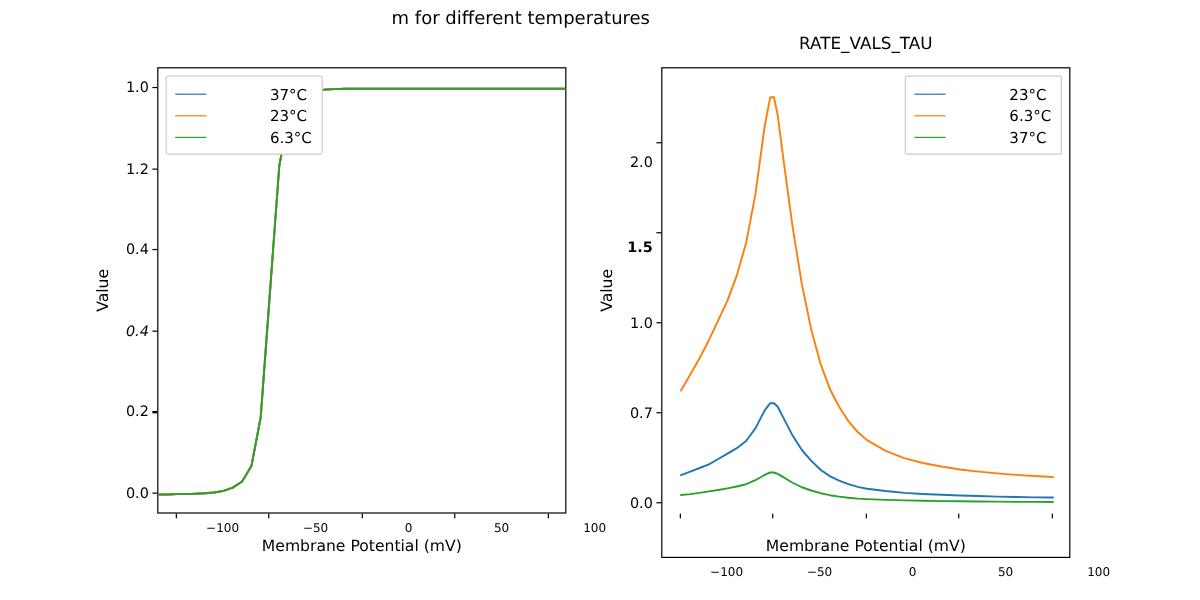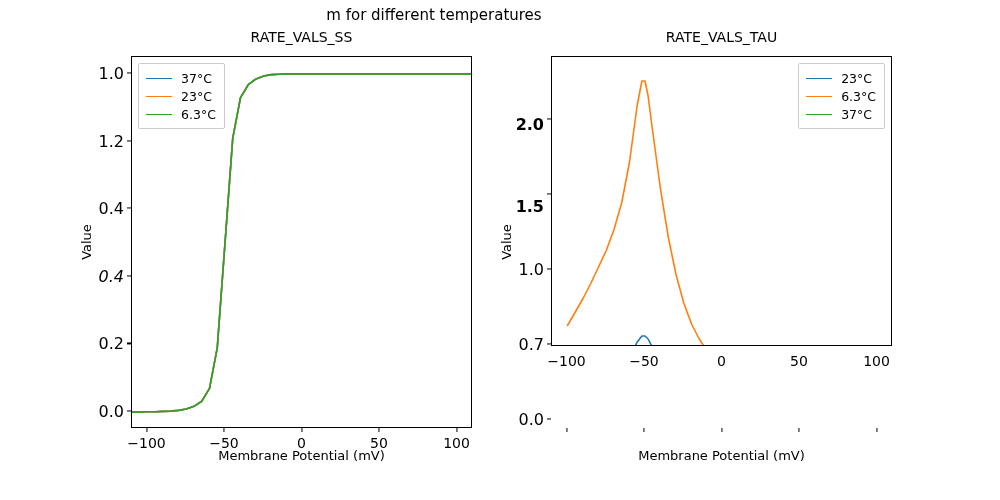--- a/index.html
+++ b/index.html
@@ -23,59 +23,58 @@
     border:1.1px solid #000;box-sizing:border-box;
     background:#fff;overflow:hidden;
   }
   .ax-title{
     position:absolute;left:0;width:100%;top:-27px;
     text-align:center;font-size:14px;color:#000;
   }
 
   
   .ytick{position:absolute;right:100%;transform:translateY(-50%);
-         white-space:nowrap;font-size:16px;padding-right:7px;}
+         white-space:nowrap;font-size:12px;padding-right:7px;}
   .ytick-mark{position:absolute;left:0;width:4px;height:1.1px;background:#000;
               transform:translateY(-50%);}
   .xtick{position:absolute;top:100%;transform:translateX(-50%);
-         white-space:nowrap;font-size:14px;padding-top:7px;}
+         white-space:nowrap;font-size:10px;padding-top:7px;margin-left:39px;}
   .xtick-mark{position:absolute;top:0;height:4px;width:1.1px;background:#000;
               transform:translateX(-50%);}
 
   .ylabel{
     position:absolute;font-size:13px;white-space:nowrap;
     transform-origin:center center;
   }
   .xlabel{
     position:absolute;left:0;width:100%;text-align:center;
     font-size:13px;white-space:nowrap;
   }
 
   
   .legend{
     position:absolute;background:#fff;border:0.8px solid #cccccc;
     border-radius:2px;padding:5px 8px 5px 7px;font-size:12.5px;
     box-shadow:none;
   }
   .legend-row{display:flex;align-items:center;height:18px;}
   .legend-line{width:26px;height:0;border-top:1.6px solid #000;margin-right:9px;}
-  .legend-label{white-space:nowrap;}
+  .legend-label{white-space:nowrap;margin-left:44px;}
 
   svg{position:absolute;left:0;top:0;overflow:visible;}
   svg path{fill:none;stroke-width:1.6;stroke-linecap:round;stroke-linejoin:round;}
 </style>
 </head>
 <body>
 
 <div class="figure">
 
   <div class="suptitle">m for different temperatures</div>
 
   <div class="axes" id="axes0" style="left:131px;top:56px;width:341px;height:372px;">
-    <div class="ax-title">RATE_VALS_SS</div>
     <div class="frame">
       <svg id="svg0" width="341" height="372">
           <path d="M0.00,355.09 L7.75,355.09 L15.50,354.75 L23.25,354.75 L31.00,354.41 L38.75,354.08 L46.50,353.40 L54.25,352.05 L62.00,349.34 L69.75,344.27 L77.50,331.42 L85.25,290.84 L93.00,186.00 L100.75,81.16 L108.50,40.58 L116.25,27.73 L124.00,21.98 L131.75,18.94 L139.50,17.59 L147.25,17.25 L155.00,16.91 L162.75,16.91 L170.50,16.91 L186.00,16.91 L201.50,16.91 L217.00,16.91 L232.50,16.91 L248.00,16.91 L263.50,16.91 L279.00,16.91 L294.50,16.91 L310.00,16.91 L325.50,16.91 L341.00,16.91" stroke="#1f77b4"></path>
           <path d="M0.00,355.09 L7.75,355.09 L15.50,354.75 L23.25,354.75 L31.00,354.41 L38.75,354.08 L46.50,353.40 L54.25,352.05 L62.00,349.34 L69.75,344.27 L77.50,331.42 L85.25,290.84 L93.00,186.00 L100.75,81.16 L108.50,40.58 L116.25,27.73 L124.00,21.98 L131.75,18.94 L139.50,17.59 L147.25,17.25 L155.00,16.91 L162.75,16.91 L170.50,16.91 L186.00,16.91 L201.50,16.91 L217.00,16.91 L232.50,16.91 L248.00,16.91 L263.50,16.91 L279.00,16.91 L294.50,16.91 L310.00,16.91 L325.50,16.91 L341.00,16.91" stroke="#ff7f0e"></path>
           <path d="M0.00,355.09 L7.75,355.09 L15.50,354.75 L23.25,354.75 L31.00,354.41 L38.75,354.08 L46.50,353.40 L54.25,352.05 L62.00,349.34 L69.75,344.27 L77.50,331.42 L85.25,290.84 L93.00,186.00 L100.75,81.16 L108.50,40.58 L116.25,27.73 L124.00,21.98 L131.75,18.94 L139.50,17.59 L147.25,17.25 L155.00,16.91 L162.75,16.91 L170.50,16.91 L186.00,16.91 L201.50,16.91 L217.00,16.91 L232.50,16.91 L248.00,16.91 L263.50,16.91 L279.00,16.91 L294.50,16.91 L310.00,16.91 L325.50,16.91 L341.00,16.91" stroke="#2ca02c"></path>
         </svg>
     </div>
     <div class="ylabel" style="top: 186px; left: -62px; transform: translateY(-50%) rotate(-90deg);">Value</div>
     <div class="xlabel" style="top:392px;">Membrane Potential (mV)</div>
     <div class="legend" id="legend0" style="left:7px;top:7px;">
@@ -109,21 +108,21 @@
       <div class="xtick" style="left: 93px;">−50</div>
       <div class="xtick-mark" style="left: 93px; top: 372px;"></div>
       <div class="xtick" style="left: 170.5px;">0</div>
       <div class="xtick-mark" style="left: 170.5px; top: 372px;"></div>
       <div class="xtick" style="left: 248px;">50</div>
       <div class="xtick-mark" style="left: 248px; top: 372px;"></div>
       <div class="xtick" style="left: 325.5px;">100</div>
       <div class="xtick-mark" style="left: 325.5px; top: 372px;"></div>
     </div>
 
-  <div class="axes" id="axes1" style="left:551px;top:56px;width:341px;height:290px;">
+  <div class="axes" id="axes1" style="left:551px;top:56px;width:341px;height:409px;">
     <div class="ax-title">RATE_VALS_TAU</div>
     <div class="frame">
       <svg id="svg1" width="341" height="372">
           <path d="M15.50,339.00 L23.25,336.00 L31.00,333.00 L38.75,330.00 L46.50,325.50 L54.25,321.00 L62.00,316.50 L69.75,310.50 L77.50,300.00 L85.25,285.00 L89.90,279.00 L93.00,279.00 L96.10,282.00 L100.75,291.00 L108.50,306.00 L116.25,318.00 L124.00,327.00 L131.75,334.50 L139.50,339.75 L147.25,343.50 L155.00,346.50 L162.75,348.75 L170.50,350.25 L186.00,352.20 L201.50,353.70 L217.00,354.60 L232.50,355.35 L248.00,355.95 L263.50,356.40 L279.00,356.85 L294.50,357.15 L310.00,357.45 L325.50,357.60" stroke="#1f77b4"></path>
           <path d="M15.50,268.50 L23.25,255.00 L31.00,241.50 L38.75,226.50 L46.50,210.00 L54.25,193.50 L62.00,172.50 L69.75,145.50 L77.50,105.00 L85.25,48.00 L89.90,24.00 L93.00,24.00 L96.10,39.00 L100.75,75.00 L108.50,132.00 L116.25,180.00 L124.00,217.50 L131.75,246.00 L139.50,267.00 L147.25,282.00 L155.00,294.00 L162.75,303.00 L170.50,309.75 L186.00,318.75 L201.50,324.75 L217.00,328.80 L232.50,331.80 L248.00,334.20 L263.50,336.00 L279.00,337.50 L294.50,338.70 L310.00,339.60 L325.50,340.50" stroke="#ff7f0e"></path>
           <path d="M15.50,355.50 L23.25,354.75 L31.00,353.70 L38.75,352.50 L46.50,351.30 L54.25,349.95 L62.00,348.45 L69.75,346.50 L77.50,343.20 L85.25,338.70 L89.90,336.75 L93.00,336.75 L96.10,337.95 L100.75,340.65 L108.50,345.30 L116.25,349.05 L124.00,351.75 L131.75,354.00 L139.50,355.65 L147.25,356.85 L155.00,357.75 L162.75,358.50 L170.50,358.95 L186.00,359.55 L201.50,360.00 L217.00,360.30 L232.50,360.60 L248.00,360.75 L263.50,360.90 L279.00,361.05 L294.50,361.20 L310.00,361.20 L325.50,361.35" stroke="#2ca02c"></path>
         </svg>
     </div>
     <div class="ylabel" style="top: 186px; left: -62px; transform: translateY(-50%) rotate(-90deg);">Value</div>
     <div class="xlabel" style="top:392px;">Membrane Potential (mV)</div>
@@ -142,21 +141,21 @@
         </div>
       </div>
   <div class="ytick" style="top: 363px;">0.0</div>
       <div class="ytick-mark" style="top: 363px; left: -4px;"></div>
       <div class="ytick" style="top: 288px;">0.7</div>
       <div class="ytick-mark" style="top: 288px; left: -4px;"></div>
       <div class="ytick" style="top: 213px;">1.0</div>
       <div class="ytick-mark" style="top: 213px; left: -4px;"></div>
       <div class="ytick" style="top: 150px; font-weight: bold;">1.5</div>
       <div class="ytick-mark" style="top: 138px; left: -4px;"></div>
-      <div class="ytick" style="top: 68px; font-weight: bold;">2.0</div>
+      <div class="ytick" style="top: 79px;">2.0</div>
       <div class="ytick-mark" style="top: 63px; left: -4px;"></div>
       <div class="xtick" style="left: 15.5px;">−100</div>
       <div class="xtick-mark" style="left: 15.5px; top: 372px;"></div>
       <div class="xtick" style="left: 93px;">−50</div>
       <div class="xtick-mark" style="left: 93px; top: 372px;"></div>
       <div class="xtick" style="left: 170.5px;">0</div>
       <div class="xtick-mark" style="left: 170.5px; top: 372px;"></div>
       <div class="xtick" style="left: 248px;">50</div>
       <div class="xtick-mark" style="left: 248px; top: 372px;"></div>
       <div class="xtick" style="left: 325.5px;">100</div>

